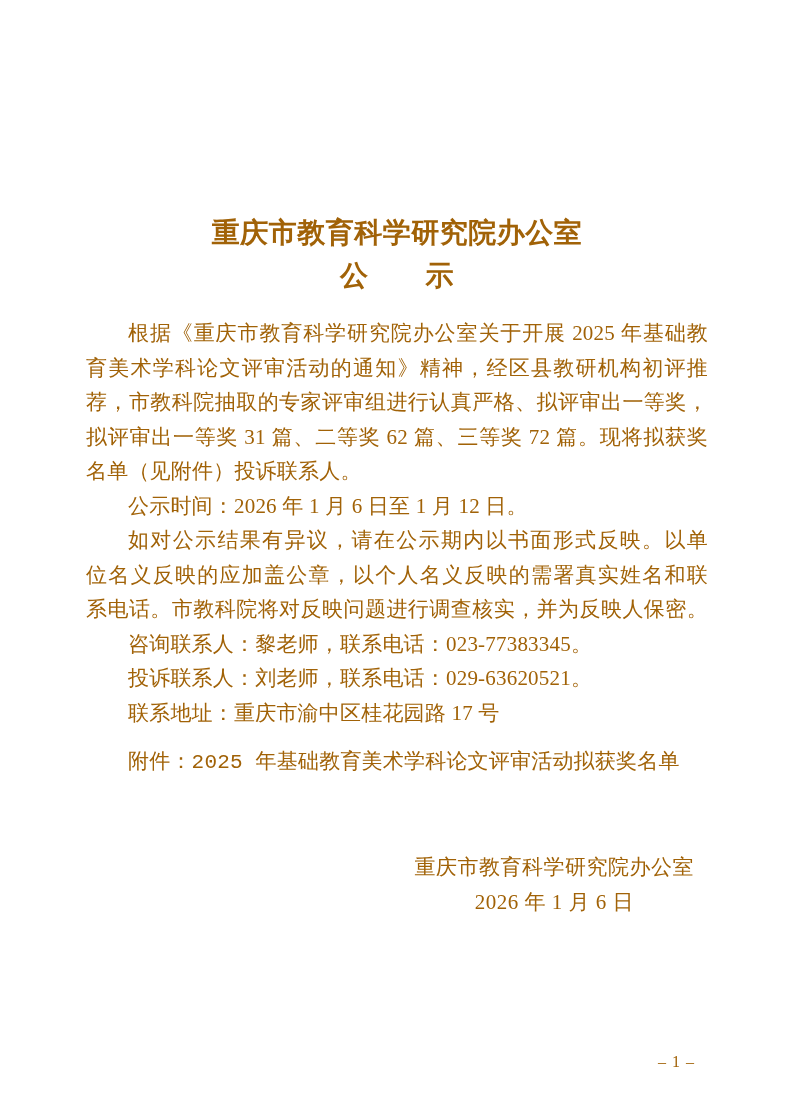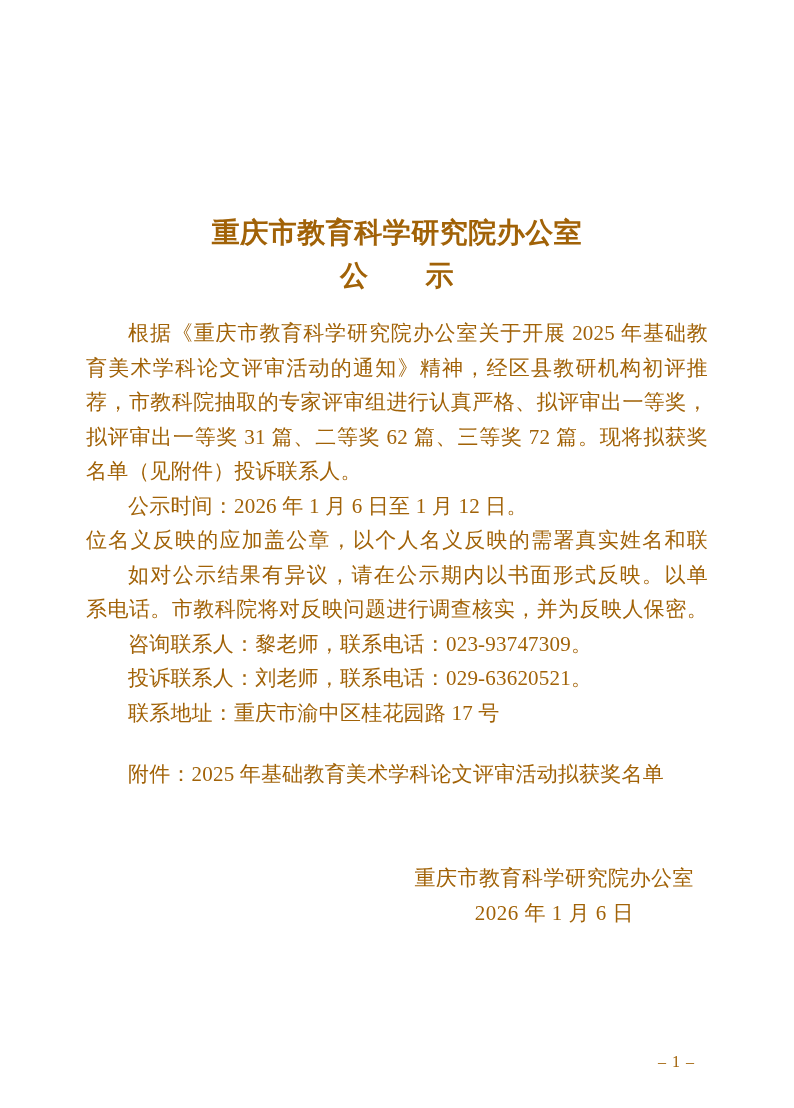--- a/index.html
+++ b/index.html
@@ -35,21 +35,22 @@
     text-align: justify;
     letter-spacing: 0.2px;
   }
   .line.j {
     text-align-last: justify;
   }
   .line.ind {
     text-indent: 2em;
   }
   .line.att {
-    margin-top: 27px;
+    margin-top: 16px;
+    font-family: Liberation Mono, monospace;
   }
   .signature {
     margin-top: 69px;
     margin-left: auto;
     margin-right: 14px;
     width: max-content;
     font-size: 21px;
     line-height: 35px;
     text-align: center;
     letter-spacing: 0.5px;
@@ -73,24 +74,24 @@
       <div class="title-line">公　　示</div>
     </div>
 
     <div class="body-block">
       <div class="line ind j">根据《重庆市教育科学研究院办公室关于开展 2025 年基础教</div>
       <div class="line j">育美术学科论文评审活动的通知》精神，经区县教研机构初评推</div>
       <div class="line j">荐，市教科院抽取的专家评审组进行认真严格、拟评审出一等奖，</div>
       <div class="line j">拟评审出一等奖 31 篇、二等奖 62 篇、三等奖 72 篇。现将拟获奖</div>
       <div class="line">名单（见附件）投诉联系人。</div>
       <div class="line ind">公示时间：2026 年 1 月 6 日至 1 月 12 日。</div>
+      <div class="line ind j">如对公示结果有异议，请在公示期内以书面形式反映。以单</div>
       <div class="line j">位名义反映的应加盖公章，以个人名义反映的需署真实姓名和联</div>
-      <div class="line ind j">如对公示结果有异议，请在公示期内以书面形式反映。以单</div>
       <div class="line j">系电话。市教科院将对反映问题进行调查核实，并为反映人保密。</div>
-      <div class="line ind">咨询联系人：黎老师，联系电话：023-93747309。</div>
+      <div class="line ind">咨询联系人：黎老师，联系电话：023-77383345。</div>
       <div class="line ind">投诉联系人：刘老师，联系电话：029-63620521。</div>
       <div class="line ind">联系地址：重庆市渝中区桂花园路 17 号</div>
       <div class="line ind att">附件：2025 年基础教育美术学科论文评审活动拟获奖名单</div>
     </div>
 
     <div class="signature">
       <div>重庆市教育科学研究院办公室</div>
       <div>2026 年 1 月 6 日</div>
     </div>
 

